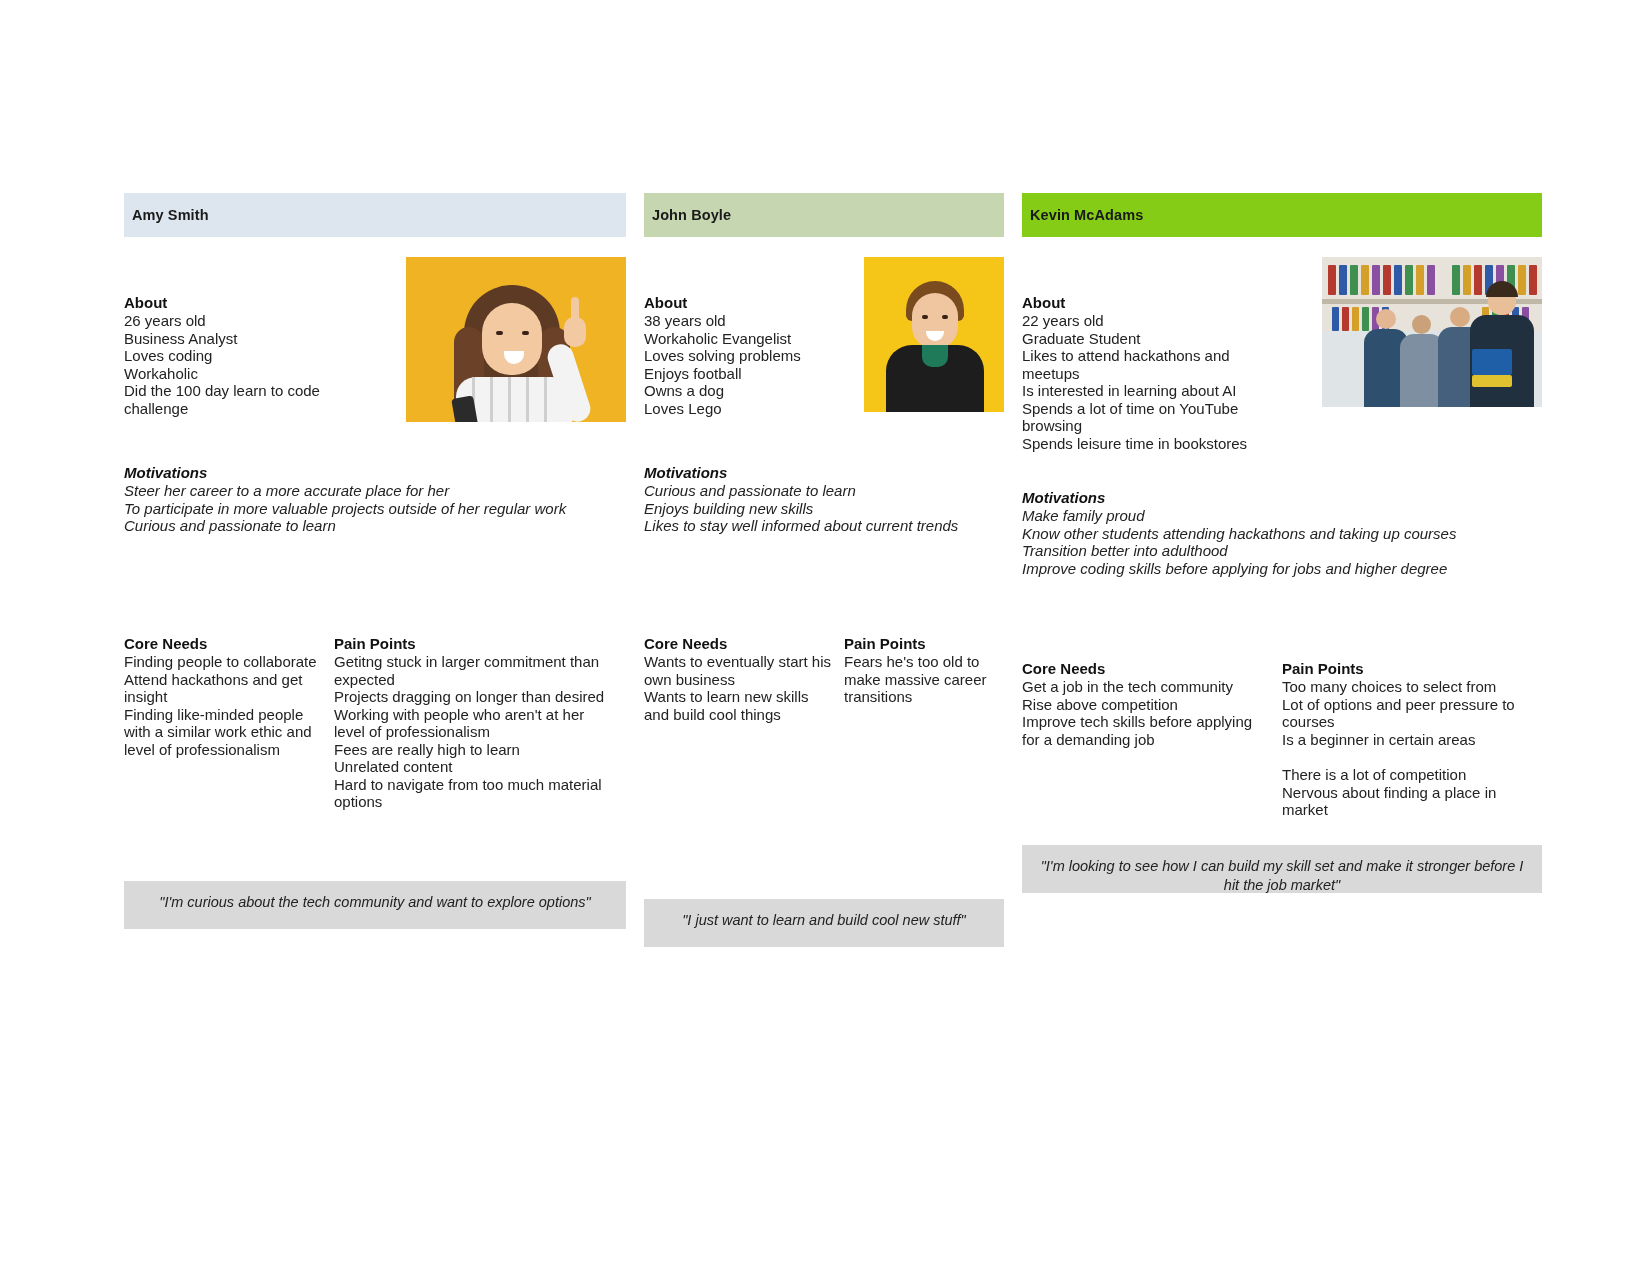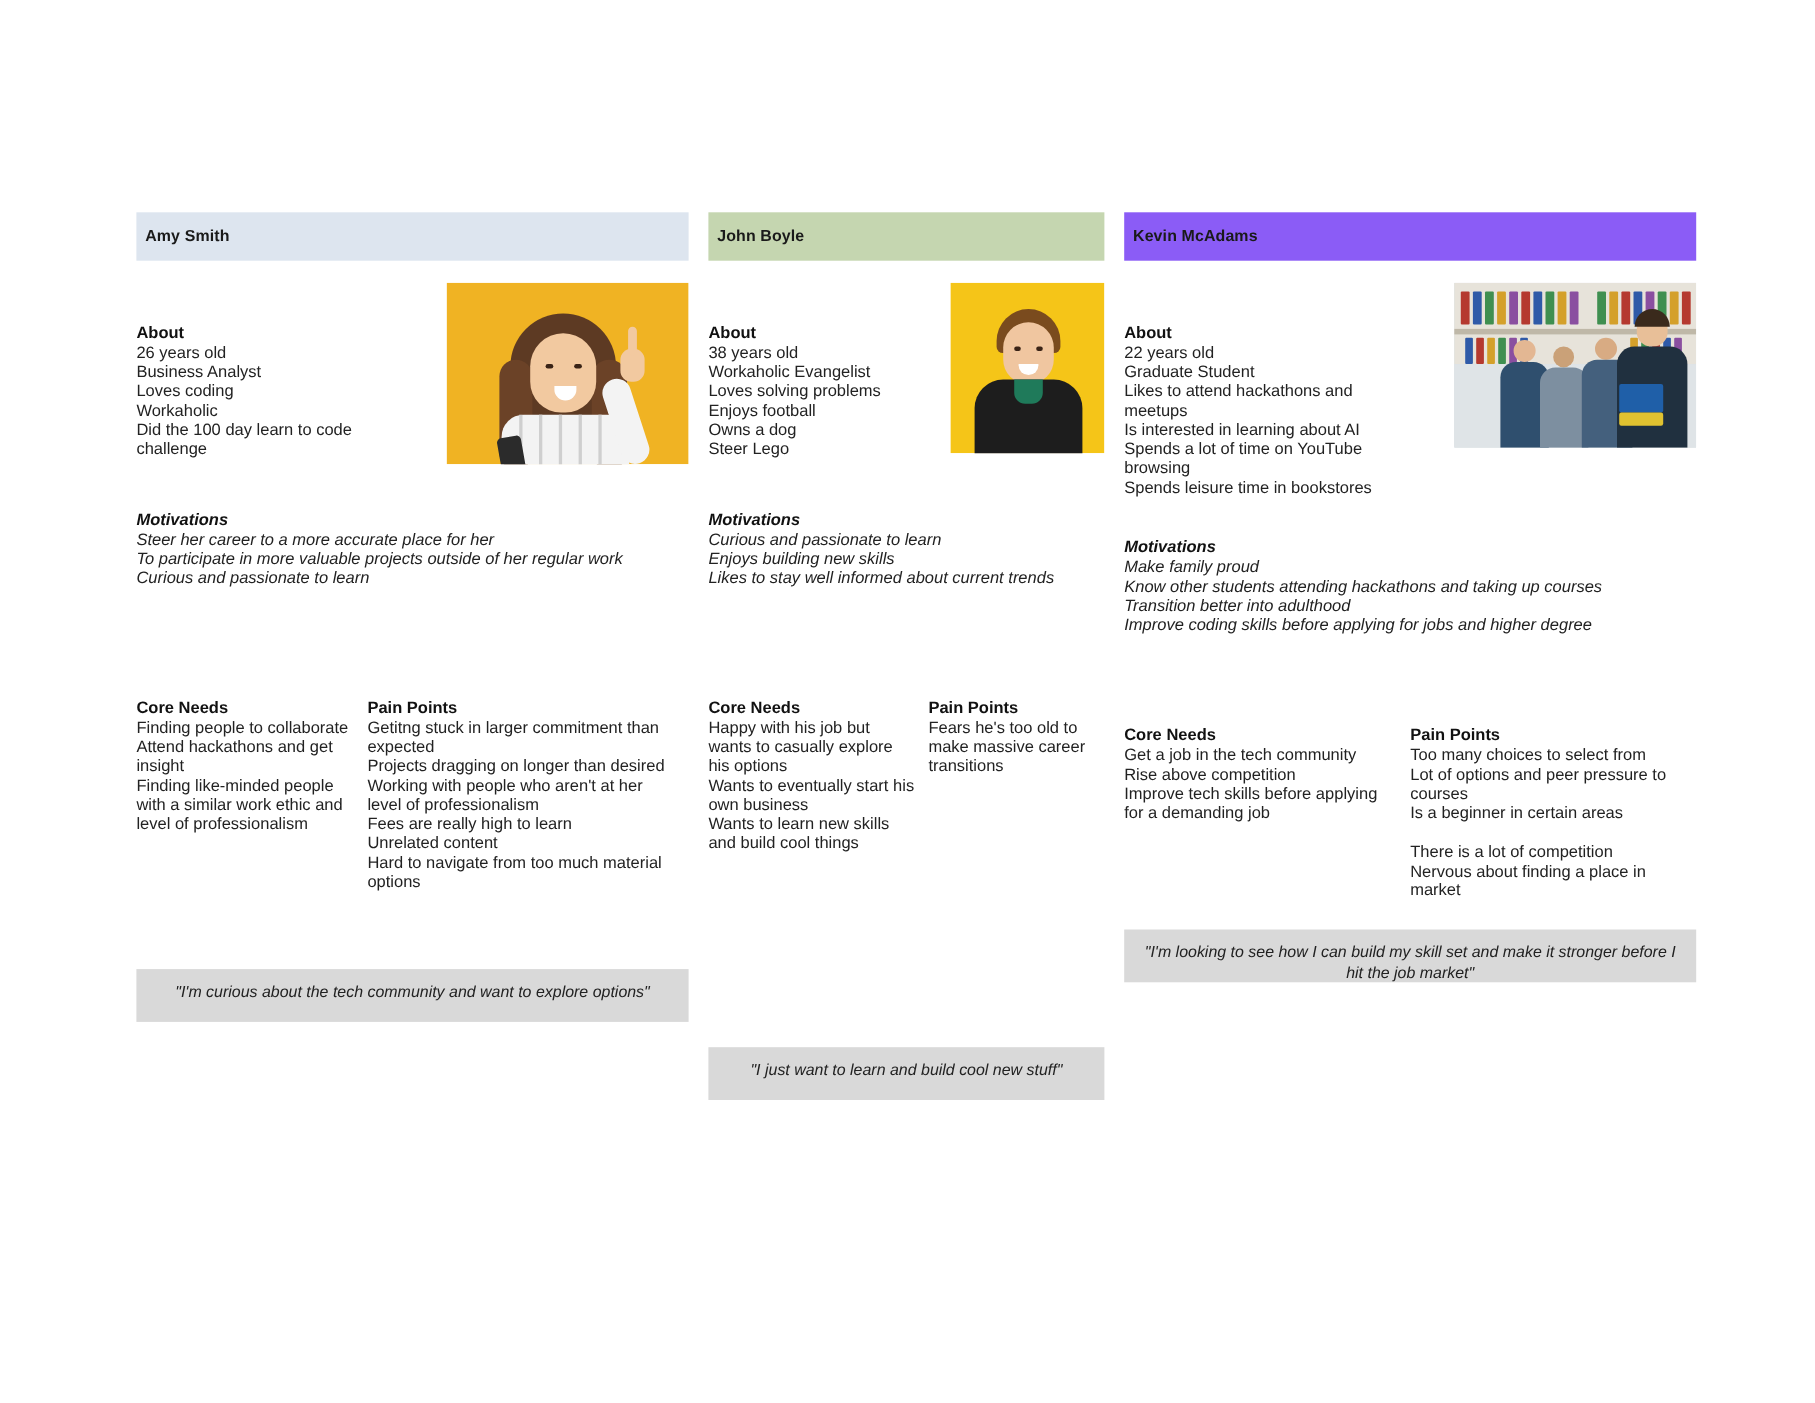--- a/index.html
+++ b/index.html
@@ -286,21 +286,21 @@
       </div>
 
       <div class="about-row">
         <div class="about-text">
           <div class="sec-title">About</div>
           <div class="line">38 years old</div>
           <div class="line">Workaholic Evangelist</div>
           <div class="line">Loves solving problems</div>
           <div class="line">Enjoys football</div>
           <div class="line">Owns a dog</div>
-          <div class="line">Steer Lego</div>
+          <div class="line">Loves Lego</div>
         </div>
         <div class="portrait">
           <div class="ph john-bg"></div>
           <div class="john-hair"></div>
           <div class="john-face"></div>
           <div class="john-eye l"></div>
           <div class="john-eye r"></div>
           <div class="john-mouth"></div>
           <div class="john-body"></div>
           <div class="john-tee"></div>
@@ -310,36 +310,35 @@
       <div class="section motiv">
         <div class="sec-title">Motivations</div>
         <div class="line">Curious and passionate to learn</div>
         <div class="line">Enjoys building new skills</div>
         <div class="line">Likes to stay well informed about current trends</div>
       </div>
 
       <div class="needs-row">
         <div class="needs-col">
           <div class="sec-title">Core Needs</div>
-          <div class="line">Happy with his job but wants to casually explore his options</div>
           <div class="line">Wants to eventually start his own business</div>
           <div class="line">Wants to learn new skills and build cool things</div>
         </div>
         <div class="pain-col">
           <div class="sec-title">Pain Points</div>
           <div class="line">Fears he's too old to make massive career transitions</div>
         </div>
       </div>
 
       <div style="height:158px;"></div>
       <div class="quote-bar">"I just want to learn and build cool new stuff"</div>
     </div>
 
     <div class="persona p3">
-      <div class="name-bar" style="background:#8b5cf6;">
+      <div class="name-bar" style="background:#84cc16;">
         <span class="name">Kevin McAdams</span>
       </div>
 
       <div class="about-row">
         <div class="about-text">
           <div class="sec-title">About</div>
           <div class="line">22 years old</div>
           <div class="line">Graduate Student</div>
           <div class="line">Likes to attend hackathons and meetups</div>
           <div class="line">Is interested in learning about AI</div>

